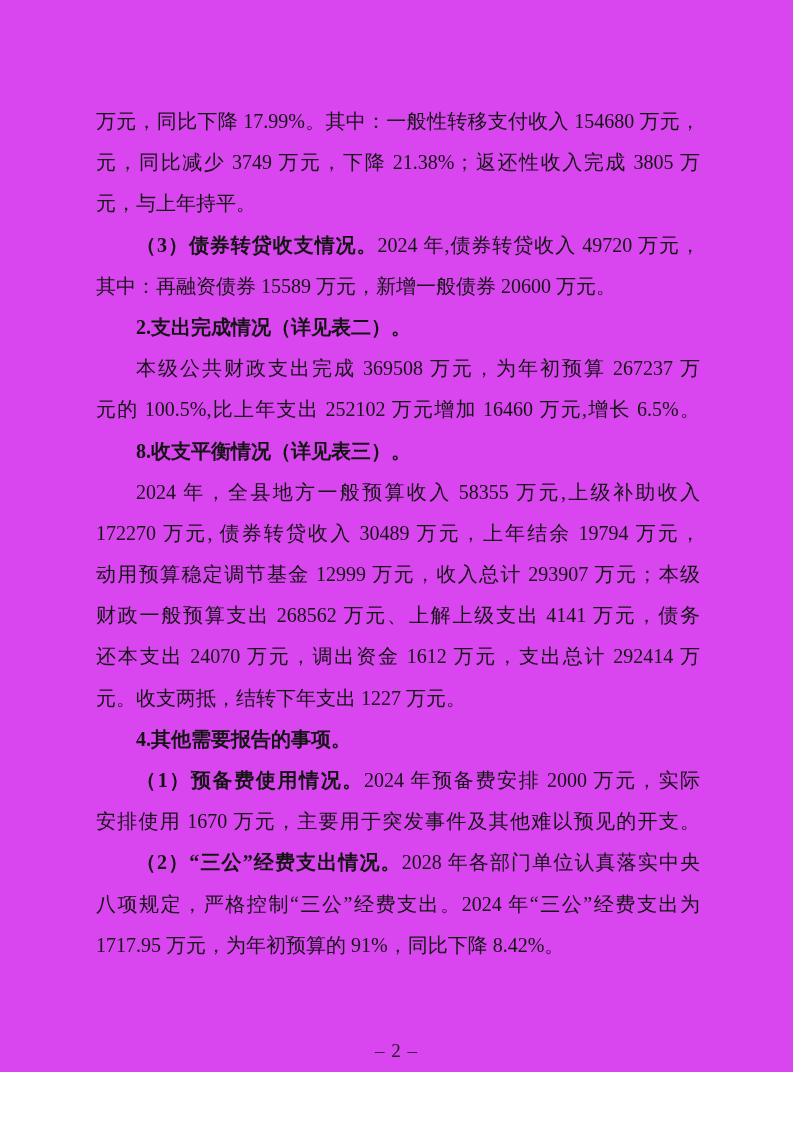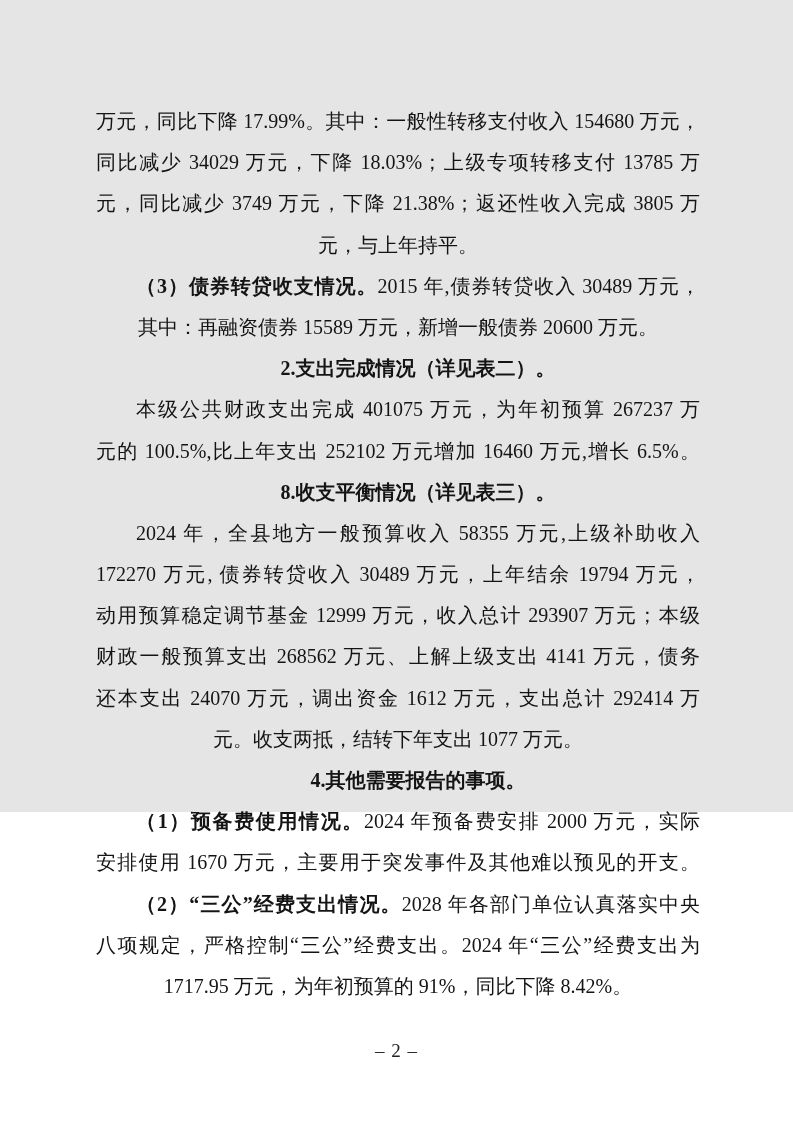--- a/index.html
+++ b/index.html
@@ -10,37 +10,36 @@
   body {
     width: 793px;
     height: 1122px;
     overflow: hidden;
     font-family: "Liberation Serif", "DejaVu Serif", serif;
     color: #141414;
   }
   .page {
     position: relative;
     width: 793px;
-    height: 812px;
-    background: #e5e5e5;
+    height: 1072px;
+    background: #d946ef;
     font-family: Liberation Serif, serif;
   }
   .doc-body {
     position: absolute;
     left: 96px;
     top: 101px;
     width: 604px;
   }
   .line {
     font-size: 20px;
     line-height: 41.2px;
     height: 41.2px;
     white-space: nowrap;
     overflow: visible;
-    text-align: center;
   }
   .fill {
     text-align: justify;
     text-align-last: justify;
   }
   .indent {
     text-indent: 2em;
   }
   .b {
     font-weight: 700;
@@ -56,40 +55,39 @@
     color: #222222;
   }
 </style>
 </head>
 <body>
 
 <div class="page">
   <div class="doc-body">
 
     <div class="line fill"><span>万元，同比下降 17.99%。其中：一般性转移支付收入 154680 万元，</span></div>
-    <div class="line fill"><span>同比减少 34029 万元，下降 18.03%；上级专项转移支付 13785 万</span></div>
     <div class="line fill"><span>元，同比减少 3749 万元，下降 21.38%；返还性收入完成 3805 万</span></div>
     <div class="line"><span>元，与上年持平。</span></div>
 
-    <div class="line fill indent"><span class="b">（3）债券转贷收支情况。</span><span>2015 年,债券转贷收入 30489 万元，</span></div>
+    <div class="line fill indent"><span class="b">（3）债券转贷收支情况。</span><span>2024 年,债券转贷收入 49720 万元，</span></div>
     <div class="line"><span>其中：再融资债券 15589 万元，新增一般债券 20600 万元。</span></div>
 
     <div class="line indent"><span class="b">2.支出完成情况（详见表二）。</span></div>
 
-    <div class="line fill indent"><span>本级公共财政支出完成 401075 万元，为年初预算 267237 万</span></div>
+    <div class="line fill indent"><span>本级公共财政支出完成 369508 万元，为年初预算 267237 万</span></div>
     <div class="line fill"><span>元的 100.5%,比上年支出 252102 万元增加 16460 万元,增长 6.5%。</span></div>
 
     <div class="line indent"><span class="b">8.收支平衡情况（详见表三）。</span></div>
 
     <div class="line fill indent"><span>2024 年，全县地方一般预算收入 58355 万元,上级补助收入</span></div>
     <div class="line fill"><span>172270 万元, 债券转贷收入 30489 万元，上年结余 19794 万元，</span></div>
     <div class="line fill"><span>动用预算稳定调节基金 12999 万元，收入总计 293907 万元；本级</span></div>
     <div class="line fill"><span>财政一般预算支出 268562 万元、上解上级支出 4141 万元，债务</span></div>
     <div class="line fill"><span>还本支出 24070 万元，调出资金 1612 万元，支出总计 292414 万</span></div>
-    <div class="line"><span>元。收支两抵，结转下年支出 1077 万元。</span></div>
+    <div class="line"><span>元。收支两抵，结转下年支出 1227 万元。</span></div>
 
     <div class="line indent"><span class="b">4.其他需要报告的事项。</span></div>
 
     <div class="line fill indent"><span class="b">（1）预备费使用情况。</span><span>2024 年预备费安排 2000 万元，实际</span></div>
     <div class="line fill"><span>安排使用 1670 万元，主要用于突发事件及其他难以预见的开支。</span></div>
 
     <div class="line fill indent"><span class="b">（2）“三公”经费支出情况。</span><span>2028 年各部门单位认真落实中央</span></div>
     <div class="line fill"><span>八项规定，严格控制“三公”经费支出。2024 年“三公”经费支出为</span></div>
     <div class="line"><span>1717.95 万元，为年初预算的 91%，同比下降 8.42%。</span></div>
 

